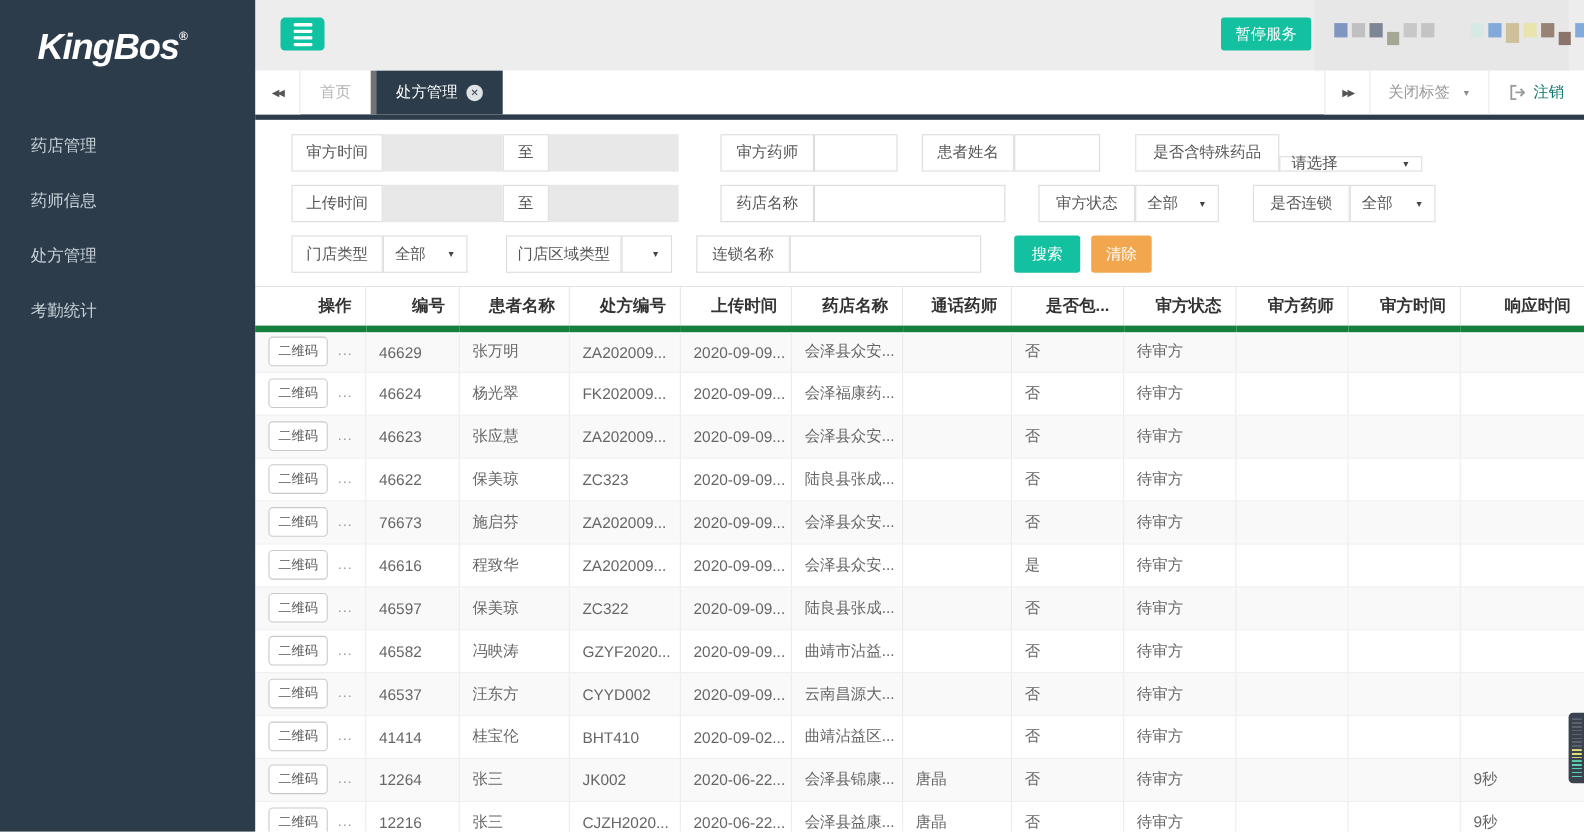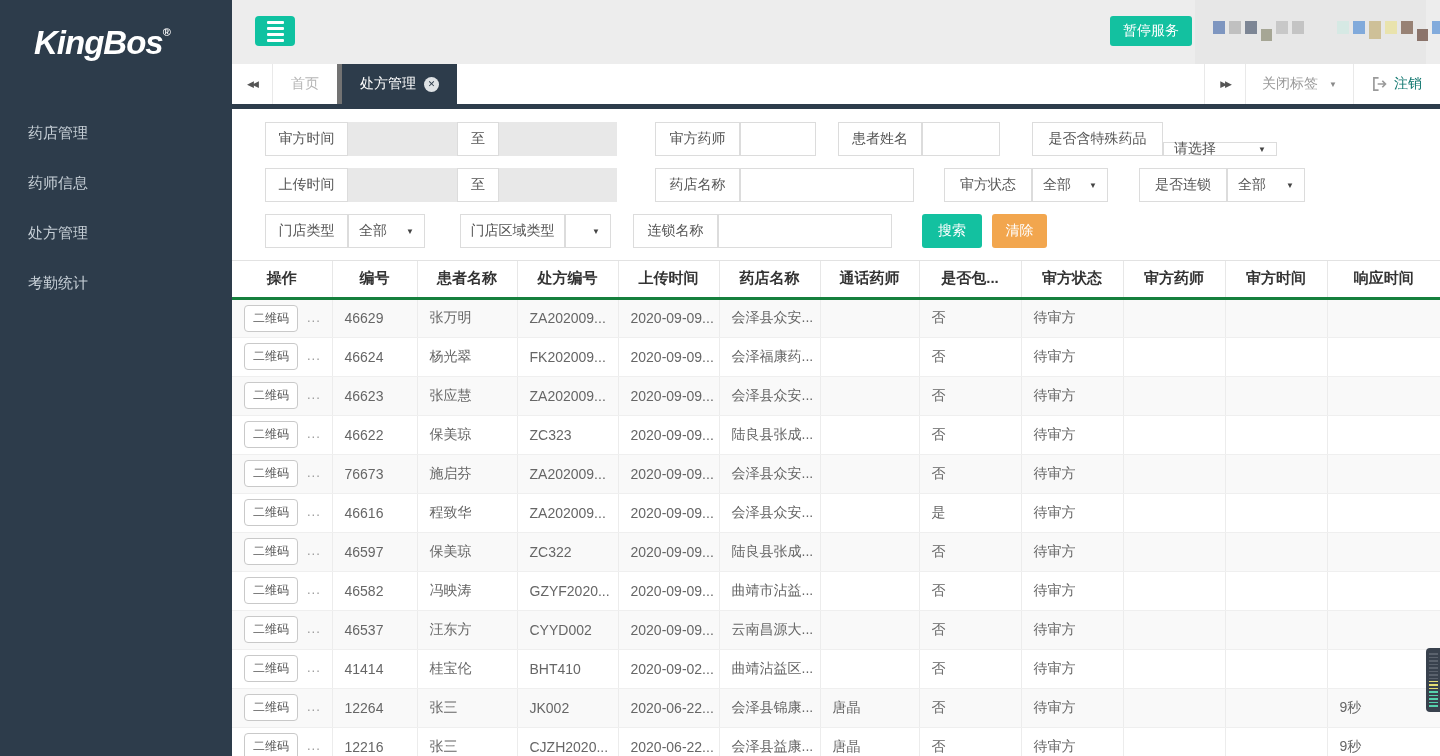--- a/index.html
+++ b/index.html
@@ -67,30 +67,30 @@
   .fsel .caret { color:#444; }
   .btn { border:none; border-radius:3px; color:#fff; font-size:14px; cursor:pointer; }
   .btn-search { width:60px; background:#13c1a0; }
   .btn-clear { width:55px; background:#f2a64e; margin-left:10px; }
 
   
   .w-lbl83{width:83px;} .w-g109{width:109px;} .w-lbl42{width:42px;} .w-g118{width:118px;}
   .ml38{margin-left:38px;} .ml34{margin-left:22px;} .ml32{margin-left:32px;}
   .ml30{margin-left:30px;} .ml31{margin-left:31px;} .ml35{margin-left:35px;}
   .w-lbl85{width:85px;} .w-i76{width:76px;} .w-lbl84{width:84px;} .w-i78{width:78px;}
-  .w-lbl131{width:131px;text-align:center;} .w-s130{width:114px;margin-top:20px;}
+  .w-lbl131{width:131px;text-align:center;} .w-s130{width:130px;margin-top:20px;}
   .w-i174{width:174px;} .w-lbl88{width:88px;} .w-s76{width:76px;} .w-s78{width:78px;}
   .w-s77{width:77px;} .w-lbl115{width:105px;} .w-s46{width:46px;}
 
   
   .grid-wrap { border-top:1px solid #e2e2e2; }
   table { width:1208px; table-layout:fixed; border-collapse:collapse; }
-  th { text-align:center; font-size:15px; color:#333; font-weight:bold;
+  th { text-align:right; font-size:15px; color:#333; font-weight:bold;
     padding:8px 12px; height:37px; border-right:1px solid #e7e7e7;
-    border-bottom:3px solid #15803d; background:#fff; white-space:nowrap; overflow:hidden; }
+    border-bottom:6px solid #15803d; background:#fff; white-space:nowrap; overflow:hidden; }
   td { font-size:14px; color:#666; padding:0 12px; height:39px;
     border-right:1px solid #ececec; border-bottom:1px solid #efefef;
     white-space:nowrap; overflow:hidden; }
   tbody tr:nth-child(odd) td { background:#f9f9f9; }
   th:last-child, td:last-child { border-right:none; }
   .qr-btn { border:1px solid #c9c9c9; background:#fff; border-radius:4px;
     padding:4px 8px; font-size:12px; color:#555; cursor:pointer; }
   .more-dots { color:#999; margin-left:9px; font-size:13px; cursor:pointer; letter-spacing:1px; }
 
   

